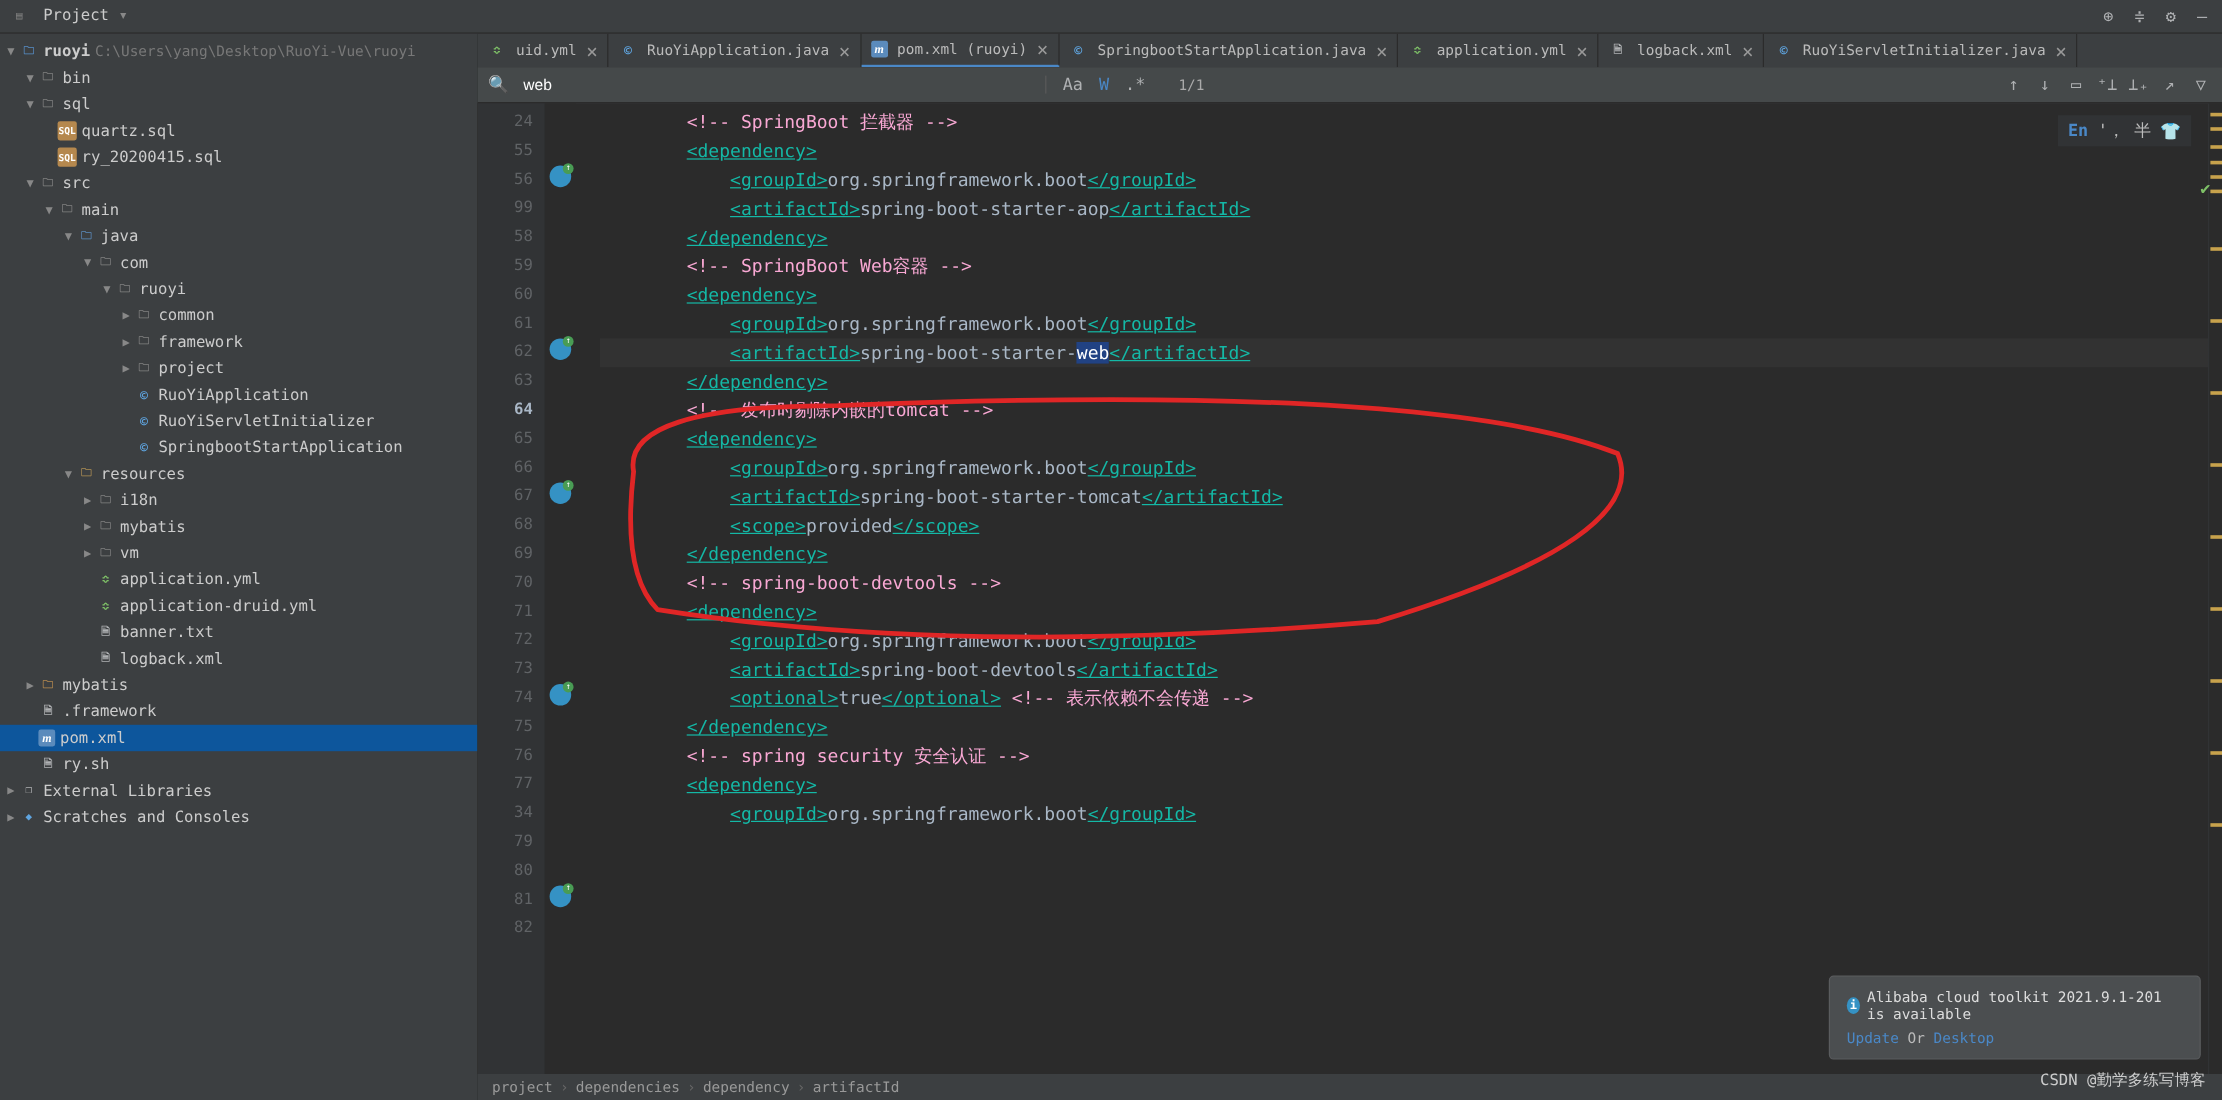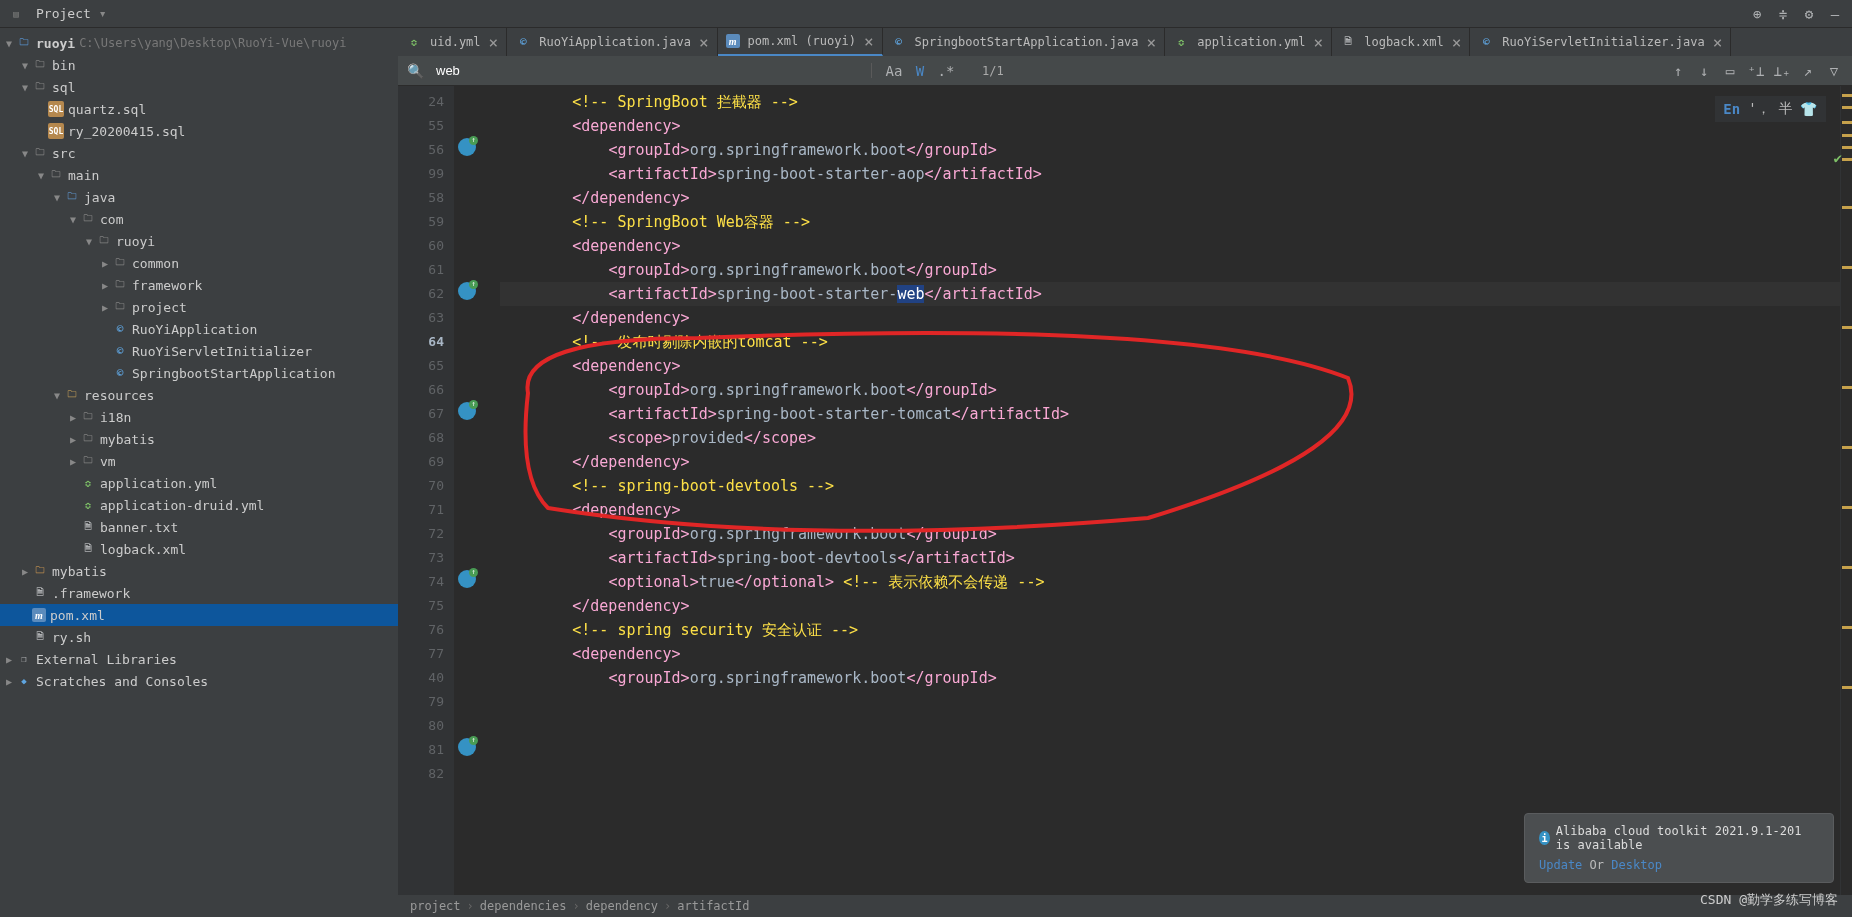--- a/index.html
+++ b/index.html
@@ -40,22 +40,22 @@
 .sb-icon.hl { color: #4a88c7; }
 .sb-input { flex: 1; max-width: 440px; background: transparent; border: none; outline: none; color: #fff; font-size: 13px; padding: 0 4px; border-right: 1px solid #5a5a5a; margin-right: 6px; }
 .sb-count { color: #aaa; font-size: 12px; margin: 0 20px; }
 .editor-body { flex: 1; display: flex; position: relative; overflow: hidden; }
 .gutter { width: 56px; background: #313335; color: #606366; text-align: right; padding: 4px 10px 0 0; font-size: 13px; line-height: 24px; position: relative; }
 .gutter .hl { font-weight: bold; color: #a9b7c6; }
 .guttermarks { width: 26px; position: relative; background: #2b2b2b; }
 .gm { position: absolute; left: 4px; width: 18px; height: 18px; border-radius: 50%; background: #3592c4; display: flex; align-items: center; justify-content: center; color: #fff; font-size: 10px; }
 .gm::after { content: "↑"; position: absolute; top: -2px; right: -2px; width: 9px; height: 9px; background: #499c54; border-radius: 50%; font-size: 7px; line-height: 9px; text-align: center; }
 .code { flex: 1; padding: 4px 0 0 20px; font-family: Consolas, monospace; font-size: 15px; line-height: 24px; white-space: pre; position: relative; color: #a9b7c6; }
-.c-com { color: #fde047; margin-top: 24px; }
-.c-tag { color: #f9a8d4; }
+.c-com { color: #f9a8d4; margin-top: 24px; }
+.c-tag { color: #14b8a6; text-decoration: underline; }
 .c-sel { background: #214283; color: #fff; }
 .line.curr { background: #323232; }
 .breadcrumbs { height: 22px; display: flex; align-items: center; padding: 0 12px; gap: 6px; color: #999; font-size: 12px; background: #3c3f41; }
 .bc-sep { color: #666; }
 .notice { position: absolute; right: 18px; bottom: 34px; background: #4b4e50; border: 1px solid #5a5c5e; padding: 10px 14px; border-radius: 4px; font-size: 12px; width: 310px; }
 .notice .titl { color: #ddd; display: flex; align-items: center; gap: 6px; margin-bottom: 6px; }
 .notice .dot { width: 14px; height: 14px; border-radius: 50%; background: #3592c4; display: inline-flex; align-items: center; justify-content: center; color:#fff; font-size:10px; font-weight:bold; }
 .notice a { color: #4a88c7; cursor: pointer; text-decoration: none; }
 .watermark { position: absolute; right: 14px; bottom: 8px; color: #ccc; font-size: 13px; }
 .ime { position: absolute; right: 26px; top: 96px; background: #313335; padding: 4px 8px; display: flex; gap: 8px; align-items: center; font-size: 14px; }
@@ -307,21 +307,21 @@
             <div>68</div>
             <div>69</div>
             <div>70</div>
             <div>71</div>
             <div>72</div>
             <div>73</div>
             <div>74</div>
             <div>75</div>
             <div>76</div>
             <div>77</div>
-            <div>40</div>
+            <div>34</div>
             <div>79</div>
             <div>80</div>
             <div>81</div>
             <div>82</div>
           </div>
         <div class="guttermarks" id="gmarks">
             <div class="gm" style="top: 52px;"></div>
             <div class="gm" style="top: 196px;"></div>
             <div class="gm" style="top: 316px;"></div>
             <div class="gm" style="top: 484px;"></div>

